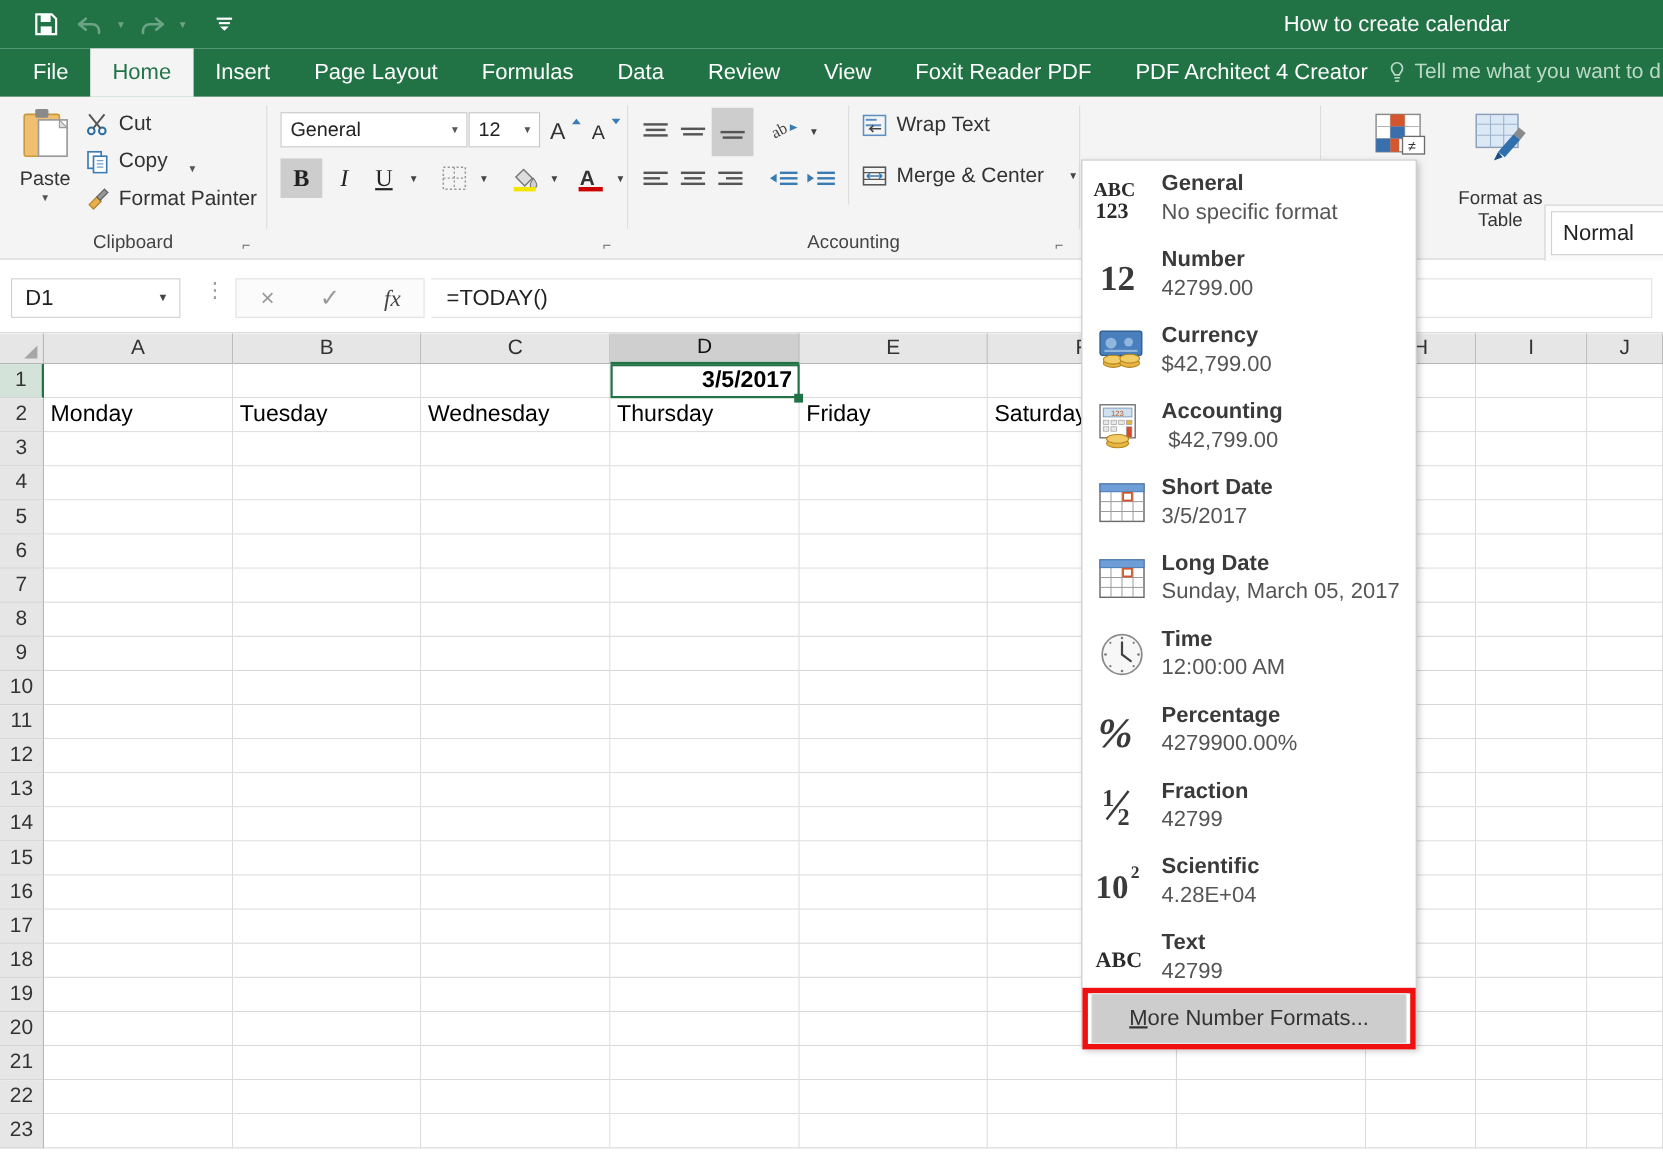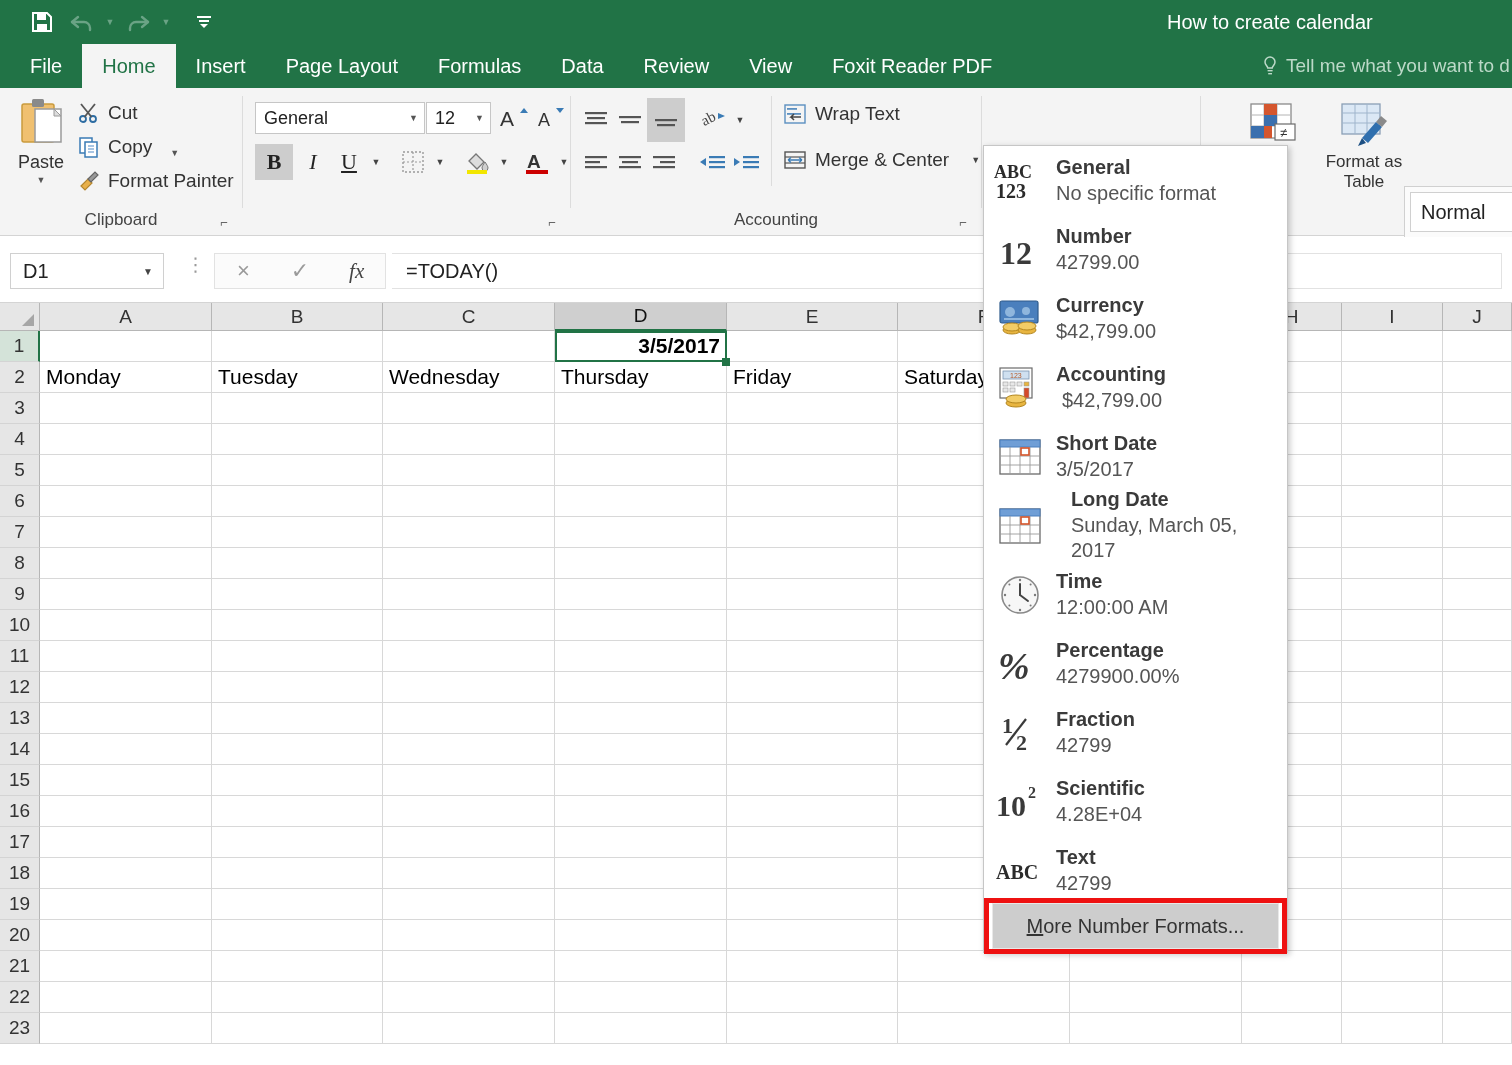--- a/index.html
+++ b/index.html
@@ -243,20 +243,21 @@
     <div class="tabs">
       <div class="tab">File</div>
       <div class="tab active">Home</div>
       <div class="tab">Insert</div>
       <div class="tab">Page Layout</div>
       <div class="tab">Formulas</div>
       <div class="tab">Data</div>
       <div class="tab">Review</div>
       <div class="tab">View</div>
       <div class="tab">Foxit Reader PDF</div>
+      <div class="tab">PDF Architect 4 Creator</div>
     </div>
     <div class="tellme">
       <span class="bulb">
         <svg width="16" height="22" viewBox="0 0 16 22" class="gicon">
           <path d="M8 2 a5 5 0 0 1 5 5 c0 3 -2.4 4 -2.8 6 H5.8 C5.4 11 3 10 3 7 a5 5 0 0 1 5 -5 z" fill="none" stroke="#bcd9c8" stroke-width="1.5"></path>
           <rect x="5.6" y="15" width="5" height="1.4" fill="#bcd9c8"></rect>
           <rect x="6.2" y="18" width="3.8" height="1.4" fill="#bcd9c8"></rect>
         </svg>
       </span>
       <span>Tell me what you want to d</span>
@@ -511,21 +512,21 @@
           <rect x="6" y="2" width="38" height="30" fill="#dbe8f5" stroke="#8a9fb5" stroke-width="1.3"></rect>
           <line x1="6" y1="11" x2="44" y2="11" stroke="#9fb5cc" stroke-width="1"></line>
           <line x1="6" y1="21" x2="44" y2="21" stroke="#9fb5cc" stroke-width="1"></line>
           <line x1="19" y1="2" x2="19" y2="32" stroke="#9fb5cc" stroke-width="1"></line>
           <line x1="31" y1="2" x2="31" y2="32" stroke="#9fb5cc" stroke-width="1"></line>
           <path d="M26 36 l14 -16 l6 5 l-14 16 z" fill="#2f6fae"></path>
           <path d="M40 20 l5 -6 l6 5 l-5 6 z" fill="#8a8a8a"></path>
           <path d="M26 36 l-4 8 l8 -3 z" fill="#1c4f82"></path>
         </svg>
       </span>
-      <span style="margin-top:2px;">Format as</span>
+      <span style="margin-top:20px;">Format as</span>
       <span>Table</span>
     </div>
 
     <div class="stylewrap"></div>
     <div class="stylebox-normal">Normal</div>
     <div class="stylebox-check">Check Ce</div>
   </div>
 
   <div class="fbar"></div>
   <div class="namebox">
@@ -977,21 +978,21 @@
                 <line x1="8" y1="30" x2="48" y2="30"></line>
               </g>
               <rect x="29" y="13" width="8" height="7" fill="none" stroke="#d4542a" stroke-width="1.6"></rect>
             </svg>
           </div>
           <div class="ddtext">
             <div class="ddname">Short Date</div>
             <div class="ddval">3/5/2017</div>
           </div>
         </div>
-        <div class="dditem" style="top: 345px; gap: 15px;">
+        <div class="dditem" style="top: 345px;">
           <div class="ddicon">
             <svg width="56" height="44" viewBox="0 0 56 44">
               <rect x="8" y="5" width="40" height="34" fill="#ffffff" stroke="#6a6a6a" stroke-width="1.3"></rect>
               <rect x="8" y="5" width="40" height="7" fill="#6f9ed6" stroke="#4a7fbd" stroke-width="1"></rect>
               <g stroke="#9a9a9a" stroke-width="0.9">
                 <line x1="18" y1="12" x2="18" y2="39"></line>
                 <line x1="28" y1="12" x2="28" y2="39"></line>
                 <line x1="38" y1="12" x2="38" y2="39"></line>
                 <line x1="8" y1="21" x2="48" y2="21"></line>
                 <line x1="8" y1="30" x2="48" y2="30"></line>

